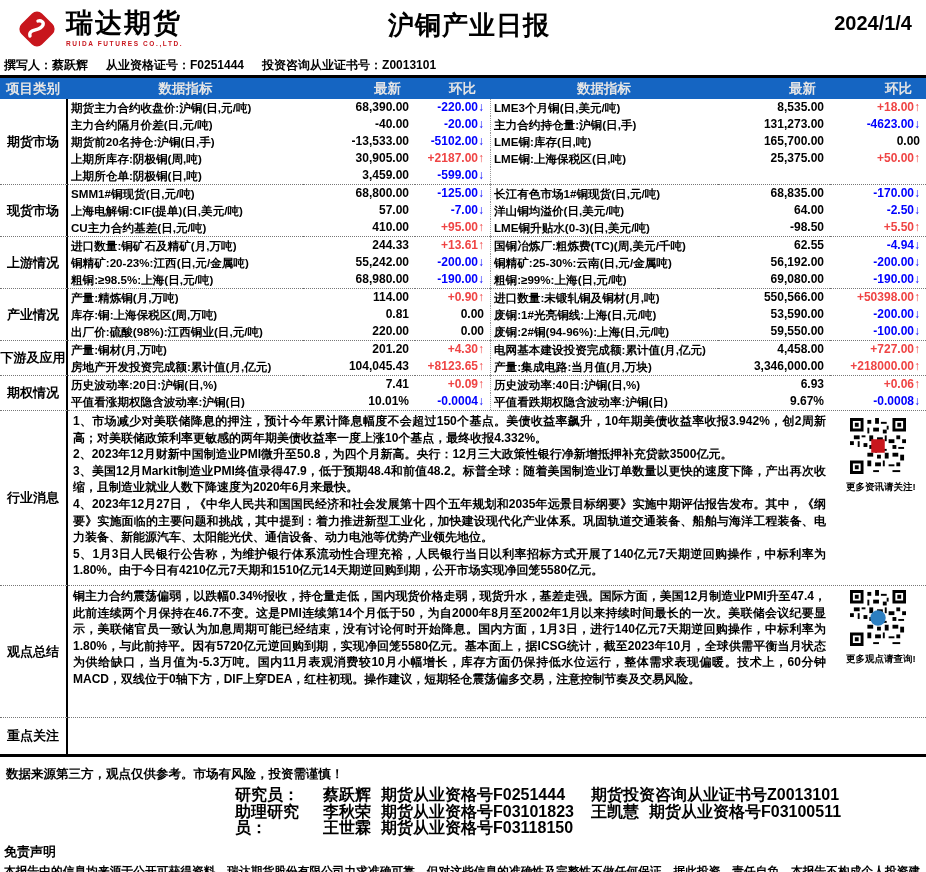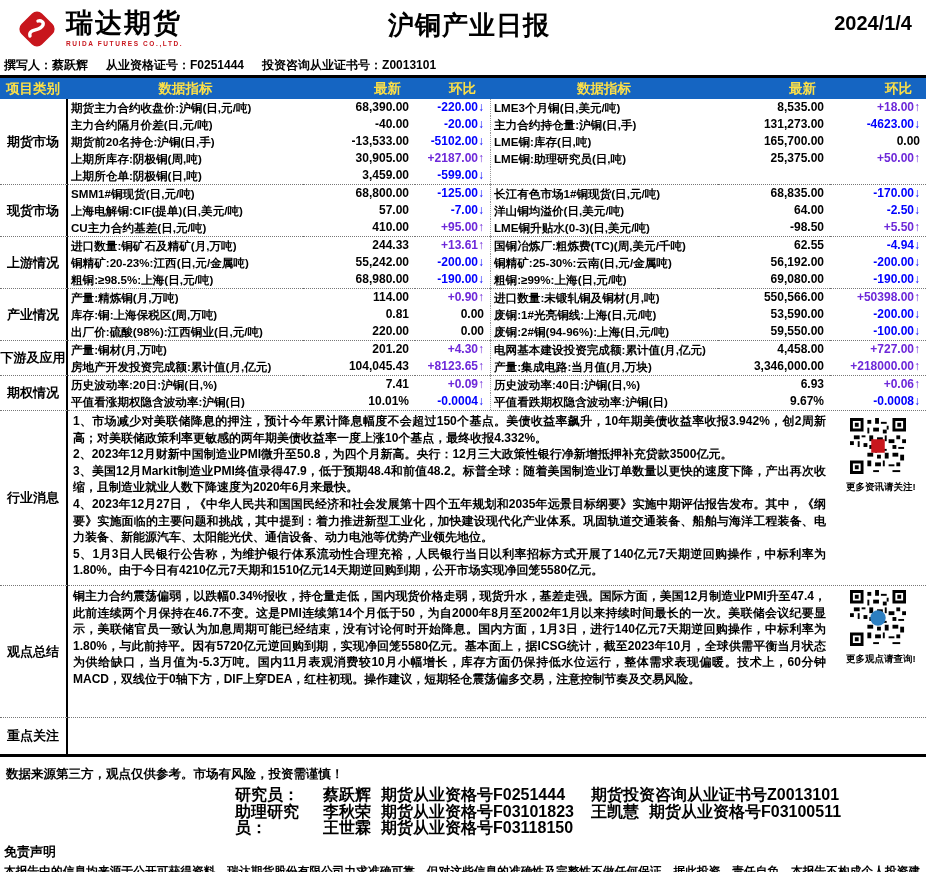--- a/index.html
+++ b/index.html
@@ -19,32 +19,32 @@
   .rpt-date{position:absolute;right:14px;top:12px;font-size:20px;font-weight:700;}
   .author-line{height:15px;padding-left:4px;font-size:12px;font-weight:700;display:flex;gap:18px;align-items:center;}
 
   
   .ind-table{position:relative;margin-top:2px;display:grid;
              grid-template-columns:68px 235px 112px 75px 228px 112px 96px;
              border-top:3px solid #000;border-bottom:3px solid #000;}
   .wm{position:absolute;left:95px;top:385px;z-index:-1;transform:rotate(-23deg);
       transform-origin:0 0;font-size:155px;font-weight:700;letter-spacing:30px;
       color:rgba(232,92,92,.42);white-space:nowrap;pointer-events:none;}
-  .th{background:#1565c2;color:#fde047;font-weight:700;font-size:13.5px;
+  .th{background:#1565c2;color:#e5e5e5;font-weight:700;font-size:13.5px;
       height:21px;line-height:21px;overflow:hidden;white-space:nowrap;}
   .th.cat{padding-left:6px;}
   .th.mid{text-align:center;}
   .th.rt{text-align:right;padding-right:14px;}
   .cat-cell{display:flex;align-items:center;justify-content:center;
             border-right:2.5px solid #000;font-size:13px;font-weight:700;}
   .c{height:17px;line-height:17px;font-size:11.6px;font-weight:700;
      white-space:nowrap;overflow:hidden;}
   .c.label{padding-left:3px;}
   .c.val,.c.chg{text-align:right;padding-right:6px;font-size:12px;}
-  .c.chg.pos{color:#6d28d9;}
+  .c.chg.pos{color:#ef4444;}
   .c.chg.neg{color:#00f;}
   .rsep{border-left:1px dotted #999;}
   .gs{border-top:1px dotted #777;}
   .text-cell{grid-column:2 / -1;position:relative;padding:2px 100px 2px 5px;
              font-size:12px;font-weight:700;line-height:16.6px;overflow:hidden;}
   .tline{text-align:justify;}
   .qr-box{position:absolute;right:16px;width:64px;text-align:center;}
   .qr-cap{margin-top:3px;font-size:9.5px;font-weight:700;white-space:nowrap;}
 
   
@@ -111,21 +111,21 @@
       <div class="c chg neg">-4623.00↓</div>
       <div class="c label">期货前20名持仓:沪铜(日,手)</div>
       <div class="c val">-13,533.00</div>
       <div class="c chg neg">-5102.00↓</div>
       <div class="c label rsep">LME铜:库存(日,吨)</div>
       <div class="c val">165,700.00</div>
       <div class="c chg">0.00</div>
       <div class="c label">上期所库存:阴极铜(周,吨)</div>
       <div class="c val">30,905.00</div>
       <div class="c chg pos">+2187.00↑</div>
-      <div class="c label rsep">LME铜:助理研究员(日,吨)</div>
+      <div class="c label rsep">LME铜:上海保税区(日,吨)</div>
       <div class="c val">25,375.00</div>
       <div class="c chg pos">+50.00↑</div>
       <div class="c label">上期所仓单:阴极铜(日,吨)</div>
       <div class="c val">3,459.00</div>
       <div class="c chg neg">-599.00↓</div>
       <div class="c label rsep"></div>
       <div class="c val"></div>
       <div class="c chg"></div>
       <div class="cat-cell gs" style="grid-row: span 3;">现货市场</div>
       <div class="c label gs">SMM1#铜现货(日,元/吨)</div>

